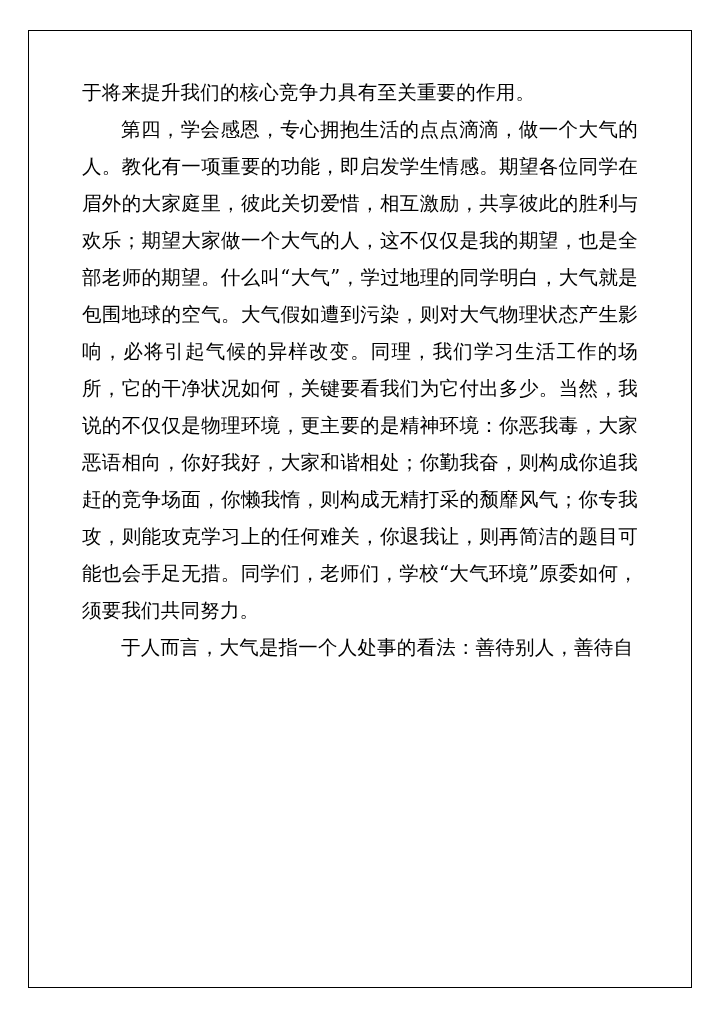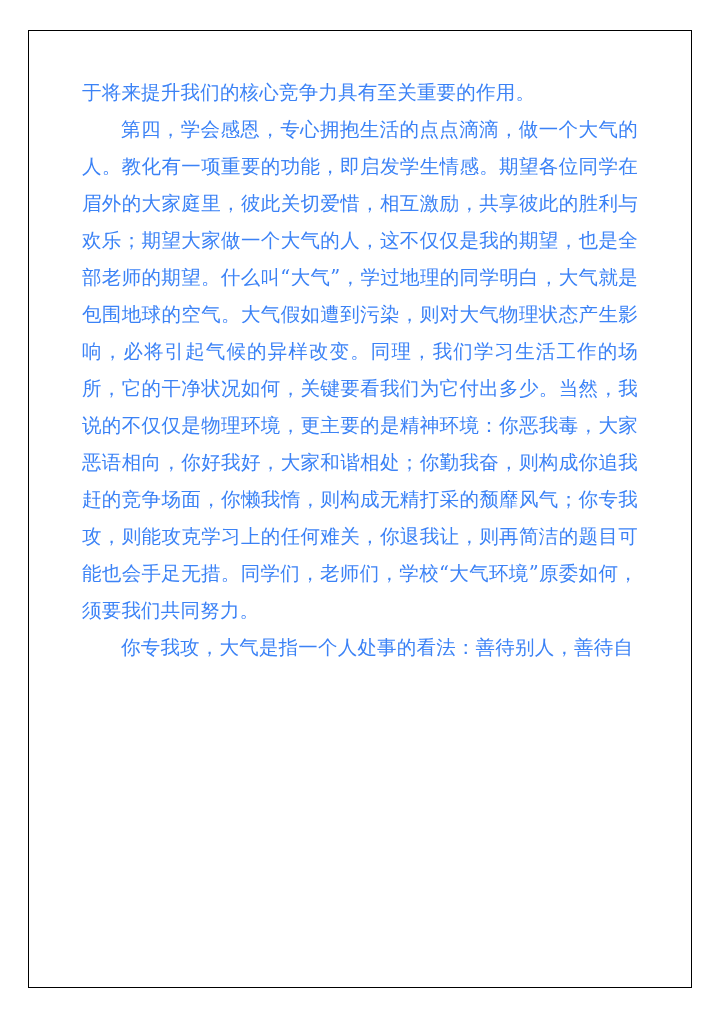--- a/index.html
+++ b/index.html
@@ -31,34 +31,34 @@
   .content {
     position: absolute;
     left: 82px;
     top: 74px;
     width: 556px;
     box-sizing: border-box;
   }
   .para {
     font-size: 19.5px;
     line-height: 37px;
-    color: #3b82f6;
+    color: #000000;
     text-align: justify;
     text-justify: inter-ideograph;
     margin: 0;
     letter-spacing: 0.2px;
     font-family: "DejaVu Serif", "Liberation Serif", serif;
   }
   .para.indent {
     text-indent: 2em;
   }
 </style>
 </head>
 <body>
 
 <div class="page">
   <div class="page-border"></div>
   <div class="content">
     <p class="para">于将来提升我们的核心竞争力具有至关重要的作用。</p>
     <p class="para indent">第四，学会感恩，专心拥抱生活的点点滴滴，做一个大气的人。教化有一项重要的功能，即启发学生情感。期望各位同学在眉外的大家庭里，彼此关切爱惜，相互激励，共享彼此的胜利与欢乐；期望大家做一个大气的人，这不仅仅是我的期望，也是全部老师的期望。什么叫“大气”，学过地理的同学明白，大气就是包围地球的空气。大气假如遭到污染，则对大气物理状态产生影响，必将引起气候的异样改变。同理，我们学习生活工作的场所，它的干净状况如何，关键要看我们为它付出多少。当然，我说的不仅仅是物理环境，更主要的是精神环境：你恶我毒，大家恶语相向，你好我好，大家和谐相处；你勤我奋，则构成你追我赶的竞争场面，你懒我惰，则构成无精打采的颓靡风气；你专我攻，则能攻克学习上的任何难关，你退我让，则再简洁的题目可能也会手足无措。同学们，老师们，学校“大气环境”原委如何，须要我们共同努力。</p>
-    <p class="para indent">你专我攻，大气是指一个人处事的看法：善待别人，善待自</p>
+    <p class="para indent">于人而言，大气是指一个人处事的看法：善待别人，善待自</p>
   </div>
 </div>
 
 </body></html>

